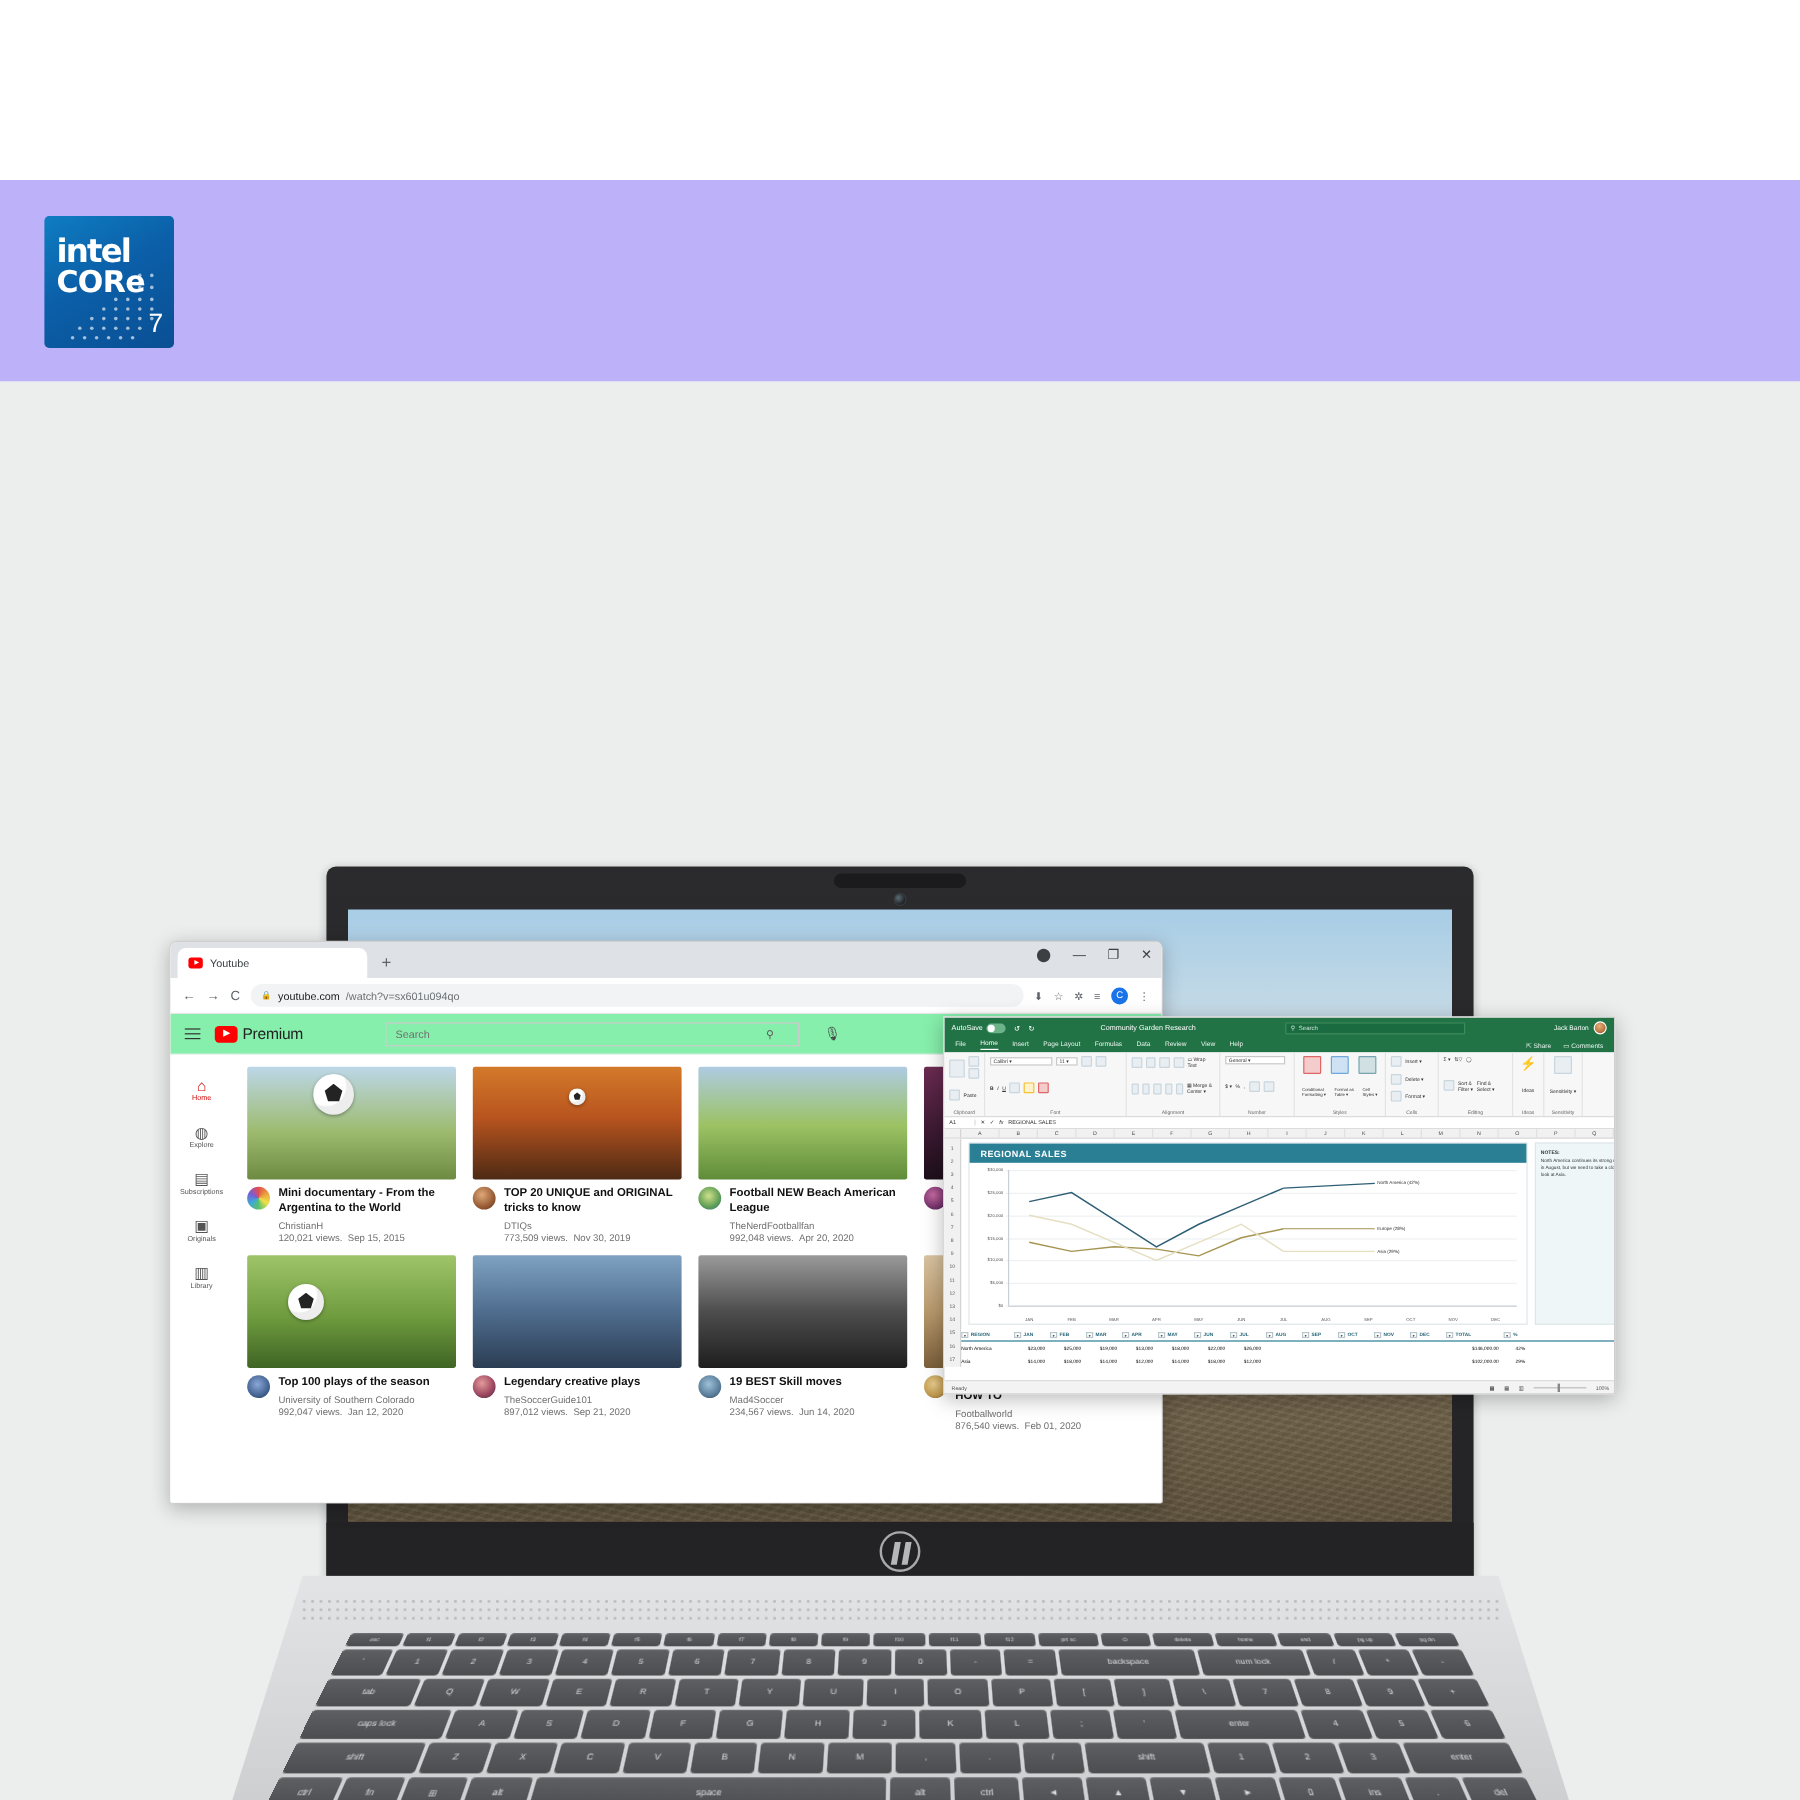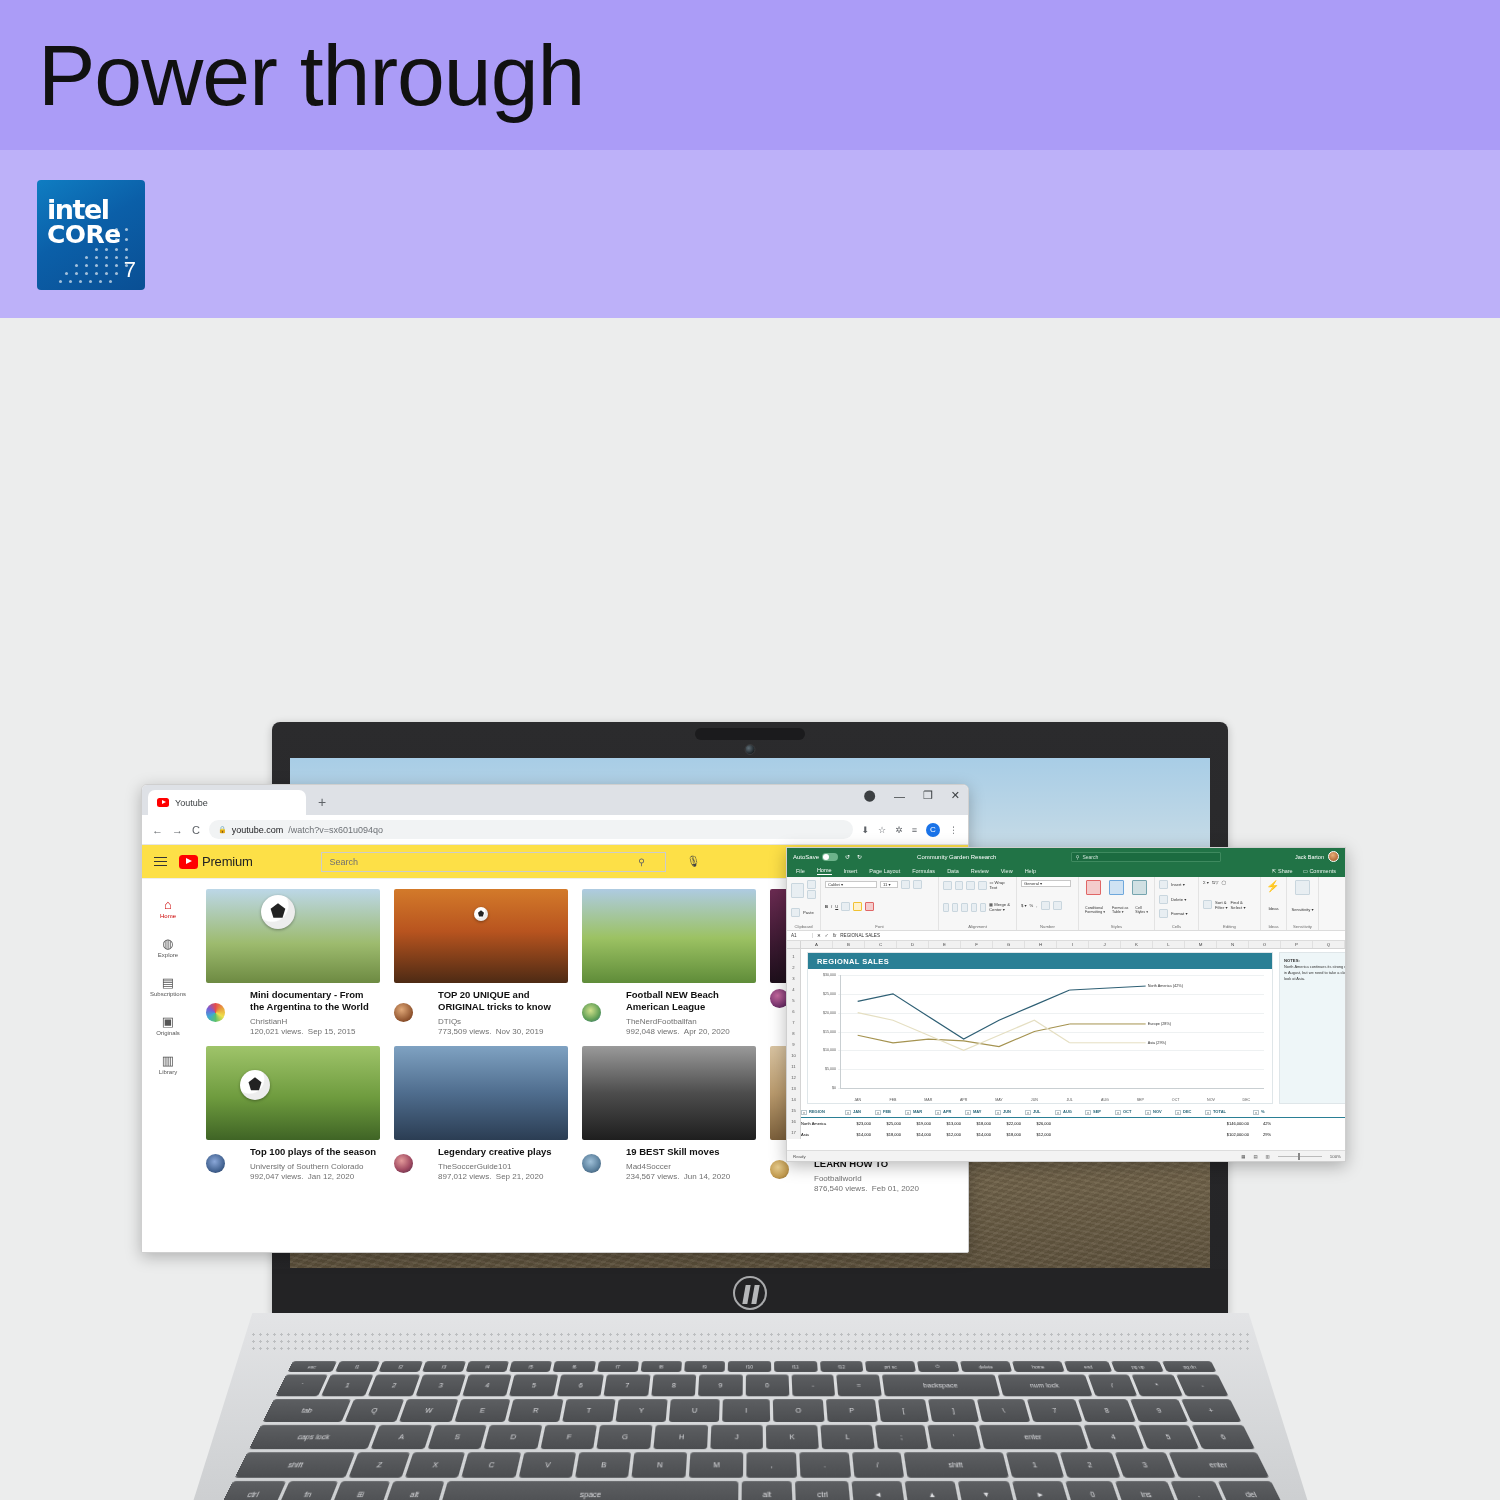--- a/index.html
+++ b/index.html
@@ -185,21 +185,21 @@
   .omnibox .lock { font-size:7px; color:#5f6368; }
   .omnibox .dim { color:#6d7175; }
   .omni-right { display:flex; gap:9px; align-items:center; font-size:9px; color:#5f6368; }
   .avatar-c {
     width:14px; height:14px; border-radius:50%; background:#1a73e8; color:#fff;
     font-size:8px; display:flex; align-items:center; justify-content:center;
   }
 
   
   .yt-head {
-    height:34px; background:#fde047; display:flex; align-items:center;
+    height:34px; background:#86efac; display:flex; align-items:center;
     padding:0 12px; gap:12px; border-bottom:1px solid #eee;
   }
   .hamburger { width:13px; }
   .hamburger span { display:block; height:1.5px; background:#333; margin:2.5px 0; }
   .yt-brand { display:flex; align-items:center; gap:4px; }
   .yt-logo {
     width:19px; height:14px; background:#ff0000; border-radius:3.5px; position:relative;
   }
   .yt-logo:after {
     content:""; position:absolute; left:7px; top:3.5px;
@@ -222,21 +222,21 @@
     display:flex; flex-direction:column; align-items:center; gap:2px;
     padding:9px 0; font-size:6px; color:#555;
   }
   .side-item.active { color:#c00; }
   .side-ico { font-size:13px; line-height:13px; }
   .yt-main { flex:1; padding:10px 0 0 12px; }
   .rec-title { font-size:12px; color:#111; margin-bottom:9px; }
   .grid { display:flex; flex-wrap:wrap; gap:10px 14px; }
   .card { width:174px; }
   .thumb { width:174px; height:94px; border-radius:2px; overflow:hidden; position:relative; }
-  .meta { display:flex; gap:25px; margin-top:6px;align-items:center; }
+  .meta { display:flex; gap:7px; margin-top:6px; }
   .ch-av { width:19px; height:19px; border-radius:50%; flex:none; }
   .vtitle { font-size:9.5px; line-height:12px; color:#111; font-weight:600; }
   .vchan { font-size:8px; color:#707070; margin-top:4px; }
   .vstats { font-size:8px; color:#707070; margin-top:1px; }
 
   
   .t1 { background:linear-gradient(180deg,#bcd7e8 0%,#9dbb6e 58%,#6d8a42 100%); }
   .t2 { background:linear-gradient(180deg,#d37a2a 0%,#b8541f 45%,#4d2a14 100%); }
   .t3 { background:linear-gradient(180deg,#aecbe2 0%,#9cc263 52%,#5f8c39 100%); }
   .t4 { background:linear-gradient(180deg,#6b2b52 0%,#3a1930 60%,#1d0f1b 100%); }
@@ -384,23 +384,20 @@
   .zoomslider { width:44px; height:1px; background:#bbb; position:relative; }
   .zoomslider:after {
     content:""; position:absolute; left:20px; top:-3px; width:2px; height:7px; background:#888;
   }
 </style>
 </head>
 <body>
 
 <div class="page">
 
-  <div class="hero-top">
-    <div class="hero-title">Power through</div>
-  </div>
 
   <div class="hero-bottom"></div>
 
   <div class="intel-badge">
     <div class="dotgrid" id="dotgrid">
         <i style="left: 78px; top: 48px;"></i>
         <i style="left: 88px; top: 48px;"></i>
         <i style="left: 78px; top: 58px;"></i>
         <i style="left: 88px; top: 58px;"></i>
         <i style="left: 58px; top: 68px;"></i>

